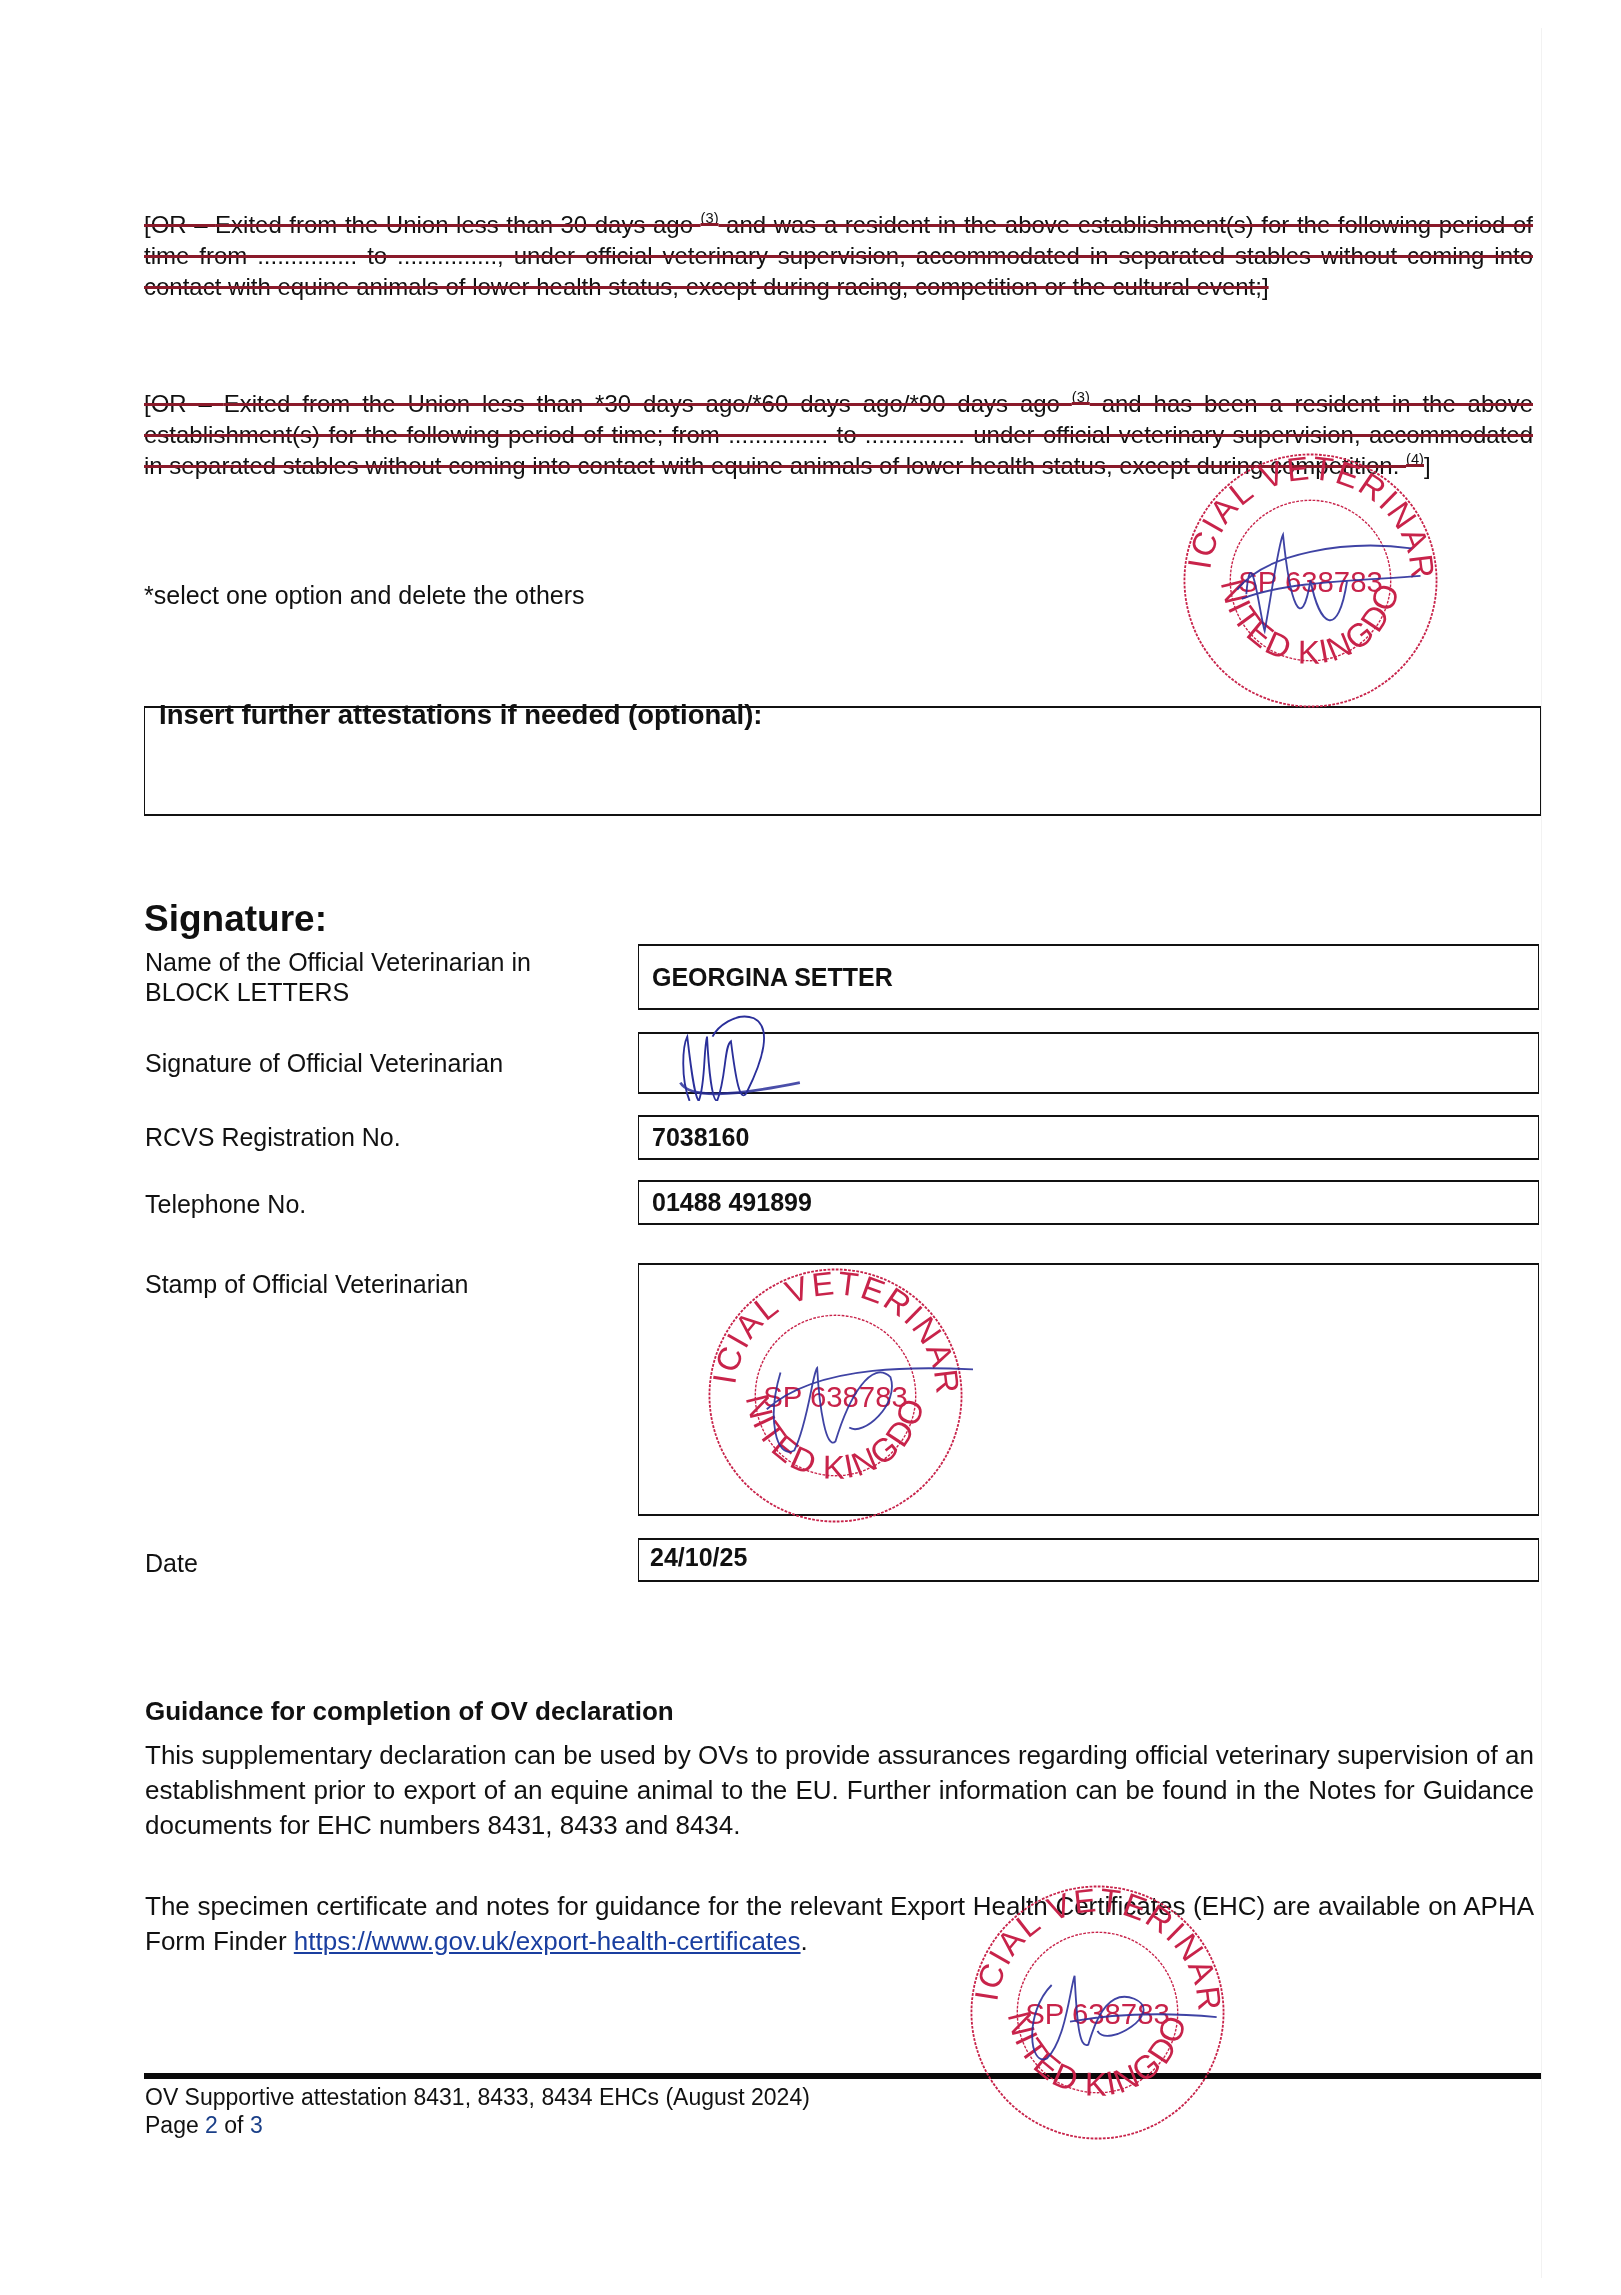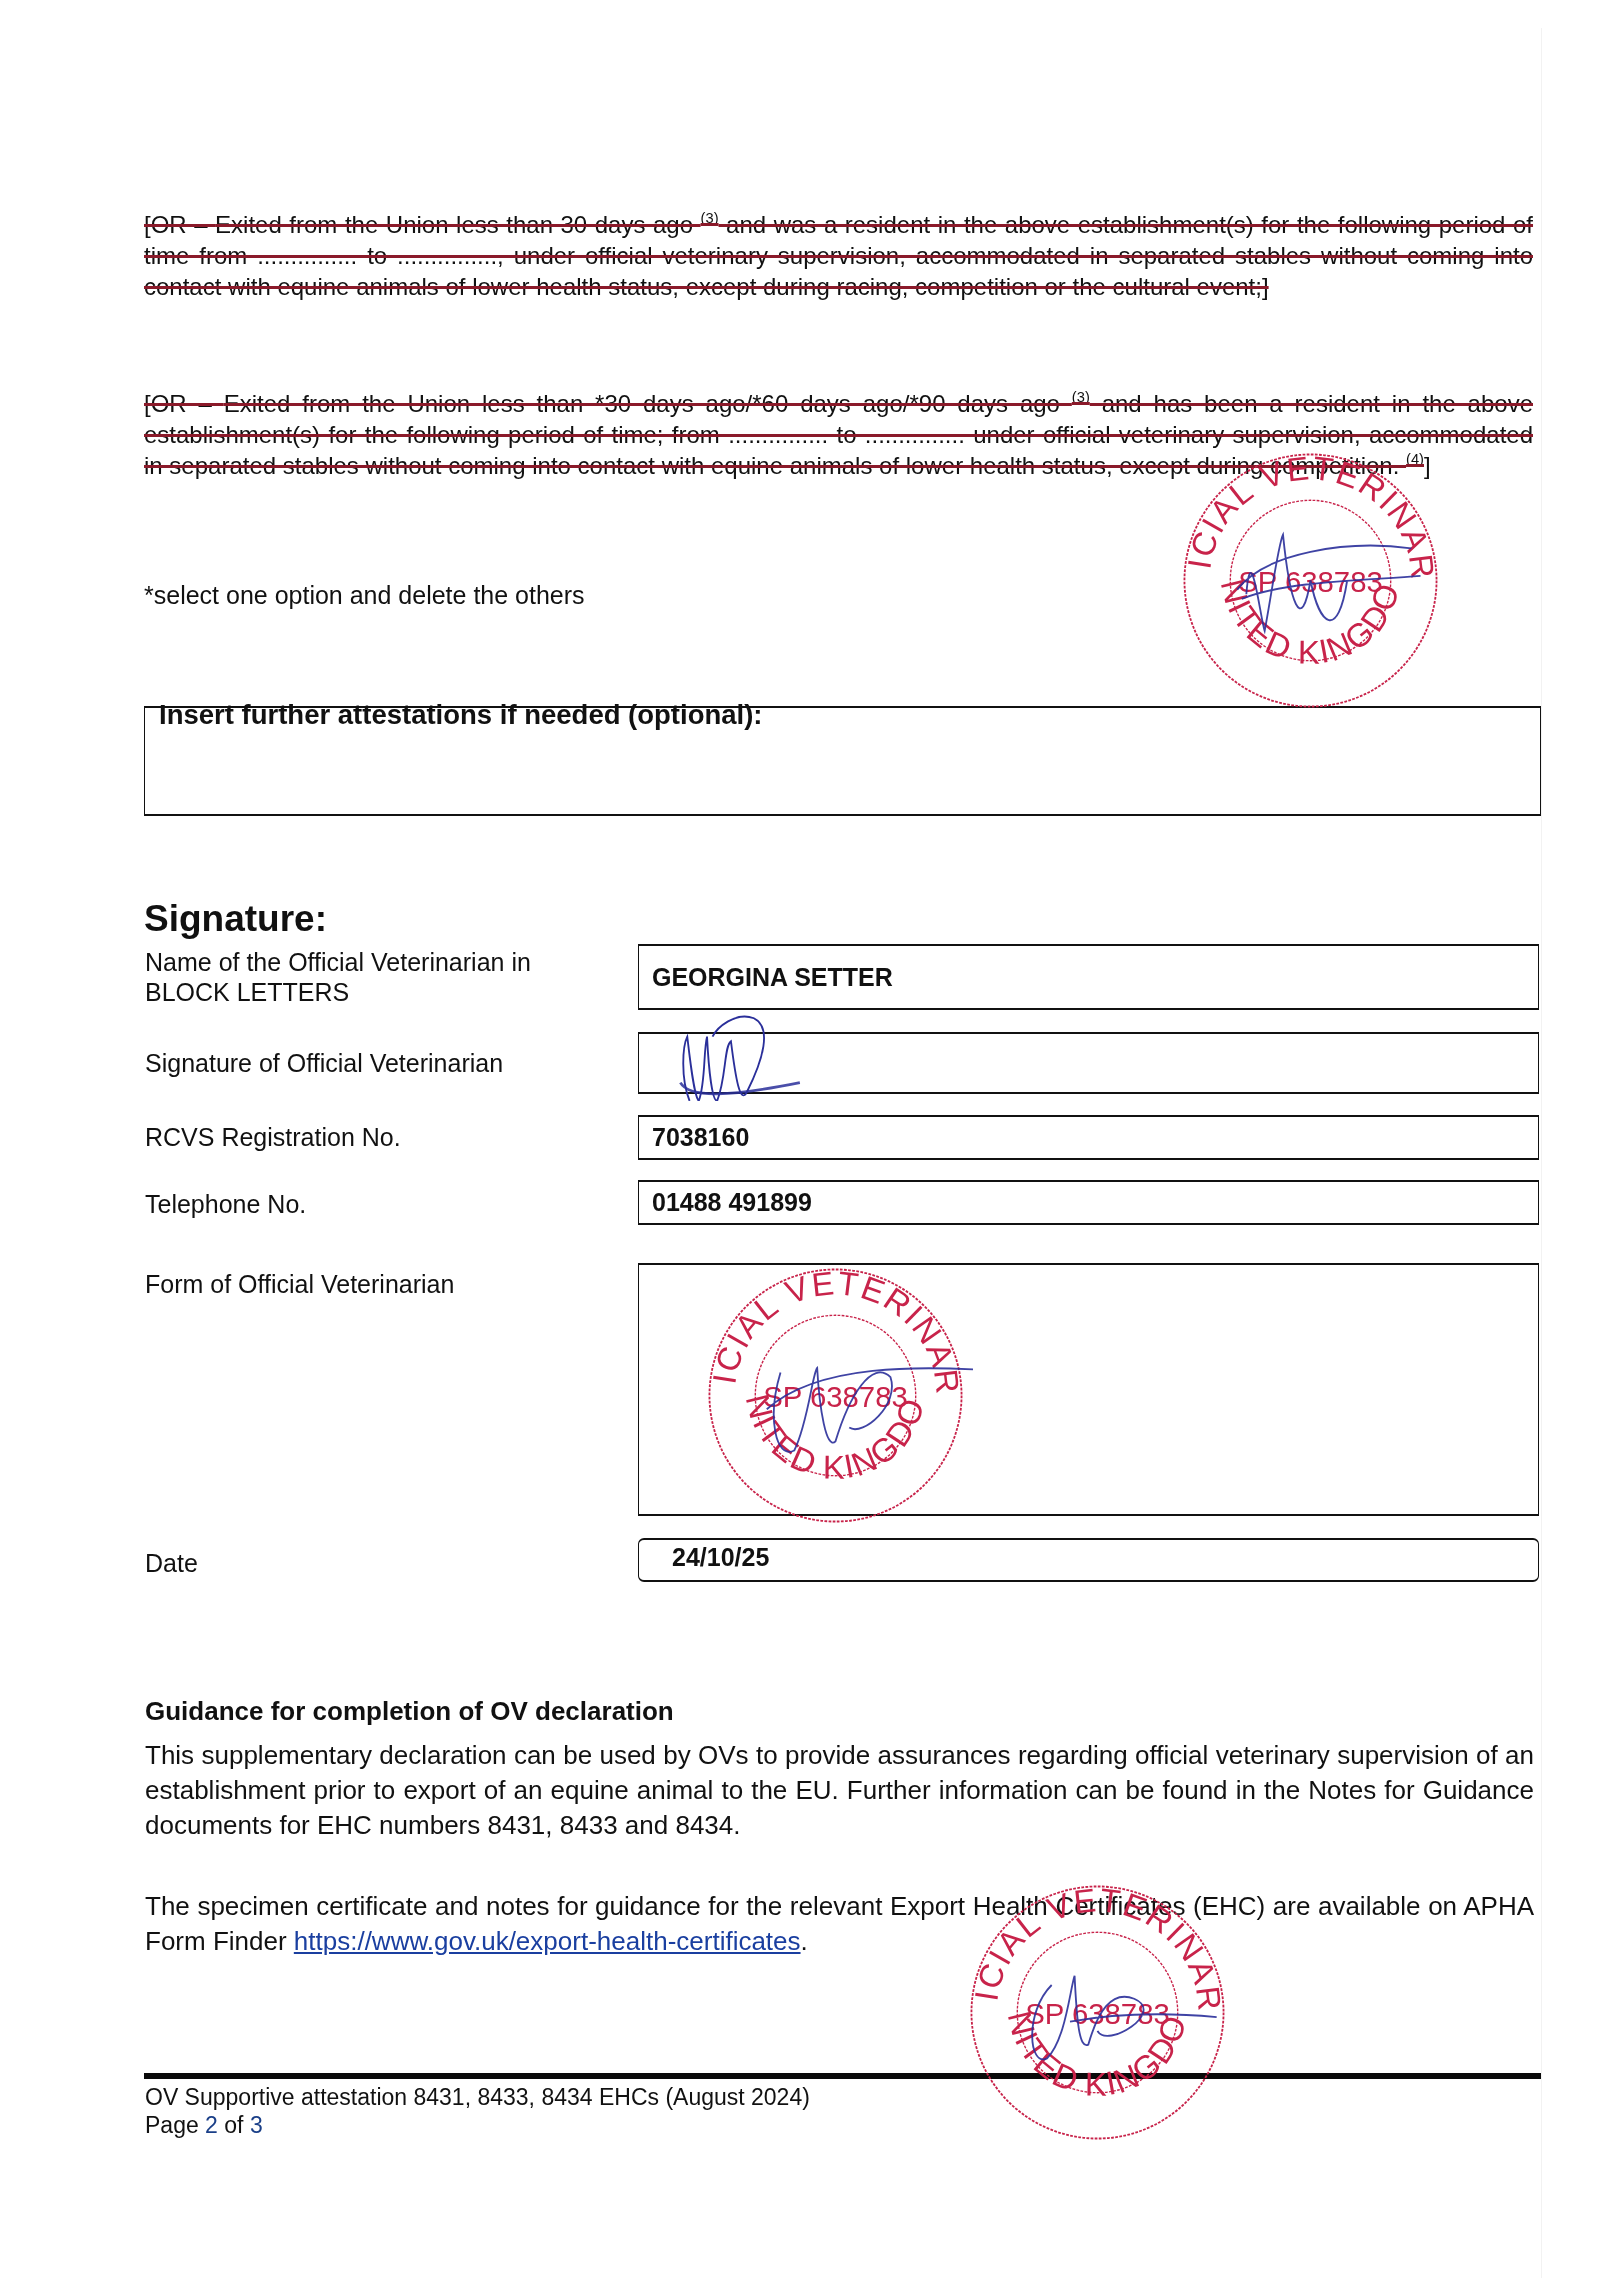--- a/index.html
+++ b/index.html
@@ -33,21 +33,21 @@
       border: 2.3px solid #111; border-left-width: 1.4px; border-right-width: 1.4px;
     }
     .sig-title { position: absolute; left: 144px; top: 898px; font-size: 37px; font-weight: bold; }
     .row-label { position: absolute; left: 145px; font-size: 25px; line-height: 30px; }
     .field-box {
       position: absolute; left: 638px; width: 901px;
       border: 2.3px solid #111; border-left-width: 1.4px; border-right-width: 1.4px;
       font-size: 25px; font-weight: bold;
       padding-left: 13px; display: flex; align-items: center;
     }
-    .field-box.top-align { align-items: flex-start; padding-top: 2.8px; padding-left: 33px; border-radius: 6px; }
+    .field-box.top-align { align-items: flex-start; padding-top: 2.8px; padding-left: 11px; }
     .guide-title { position: absolute; left: 145px; top: 1696px; font-size: 26px; font-weight: bold; }
     .guide-body {
       position: absolute; left: 145px; width: 1389px;
       font-size: 26px; line-height: 35px; text-align: justify; text-align-last: left;
     }
     .guide-body a { color: #1a3fa0; text-decoration: underline; }
     .footer-rule { position: absolute; left: 144px; top: 2073px; width: 1397px; height: 5.5px; background: #0a0a0a; }
     .footer-text { position: absolute; left: 145px; top: 2084px; font-size: 23px; line-height: 27.5px; }
     .footer-text .num { color: #1a3f88; }
     .stamp { position: absolute; pointer-events: none; }
@@ -83,21 +83,21 @@
       <path d="M40 160 C 60 195, 150 190, 300 160" fill="none" stroke="#2a2f9a" stroke-width="6" opacity="0.85"></path>
     </svg>
   </div>
 
   <div class="row-label" style="top:1122px;">RCVS Registration No.</div>
   <div class="field-box" style="top:1115px; height:45px;">7038160</div>
 
   <div class="row-label" style="top:1189px;">Telephone No.</div>
   <div class="field-box" style="top:1180px; height:45px;">01488 491899</div>
 
-  <div class="row-label" style="top:1269px;">Form of Official Veterinarian</div>
+  <div class="row-label" style="top:1269px;">Stamp of Official Veterinarian</div>
   <div class="field-box" style="top:1263px; height:253px;"></div>
 
   <div class="row-label" style="top:1548px;">Date</div>
   <div class="field-box top-align" style="top:1538px; height:44px;">24/10/25</div>
 
   <div class="guide-title">Guidance for completion of OV declaration</div>
   <p class="guide-body" style="top:1738px;">This supplementary declaration can be used by OVs to provide assurances regarding official veterinary supervision of an establishment prior to export of an equine animal to the EU. Further information can be found in the Notes for Guidance documents for EHC numbers 8431, 8433 and 8434.</p>
   <p class="guide-body" style="top:1889px;">
     <span>The specimen certificate and notes for guidance for the relevant Export Health Certificates (EHC) are available on APHA Form Finder </span><a>https://www.gov.uk/export-health-certificates</a><span>.</span>
   </p>

